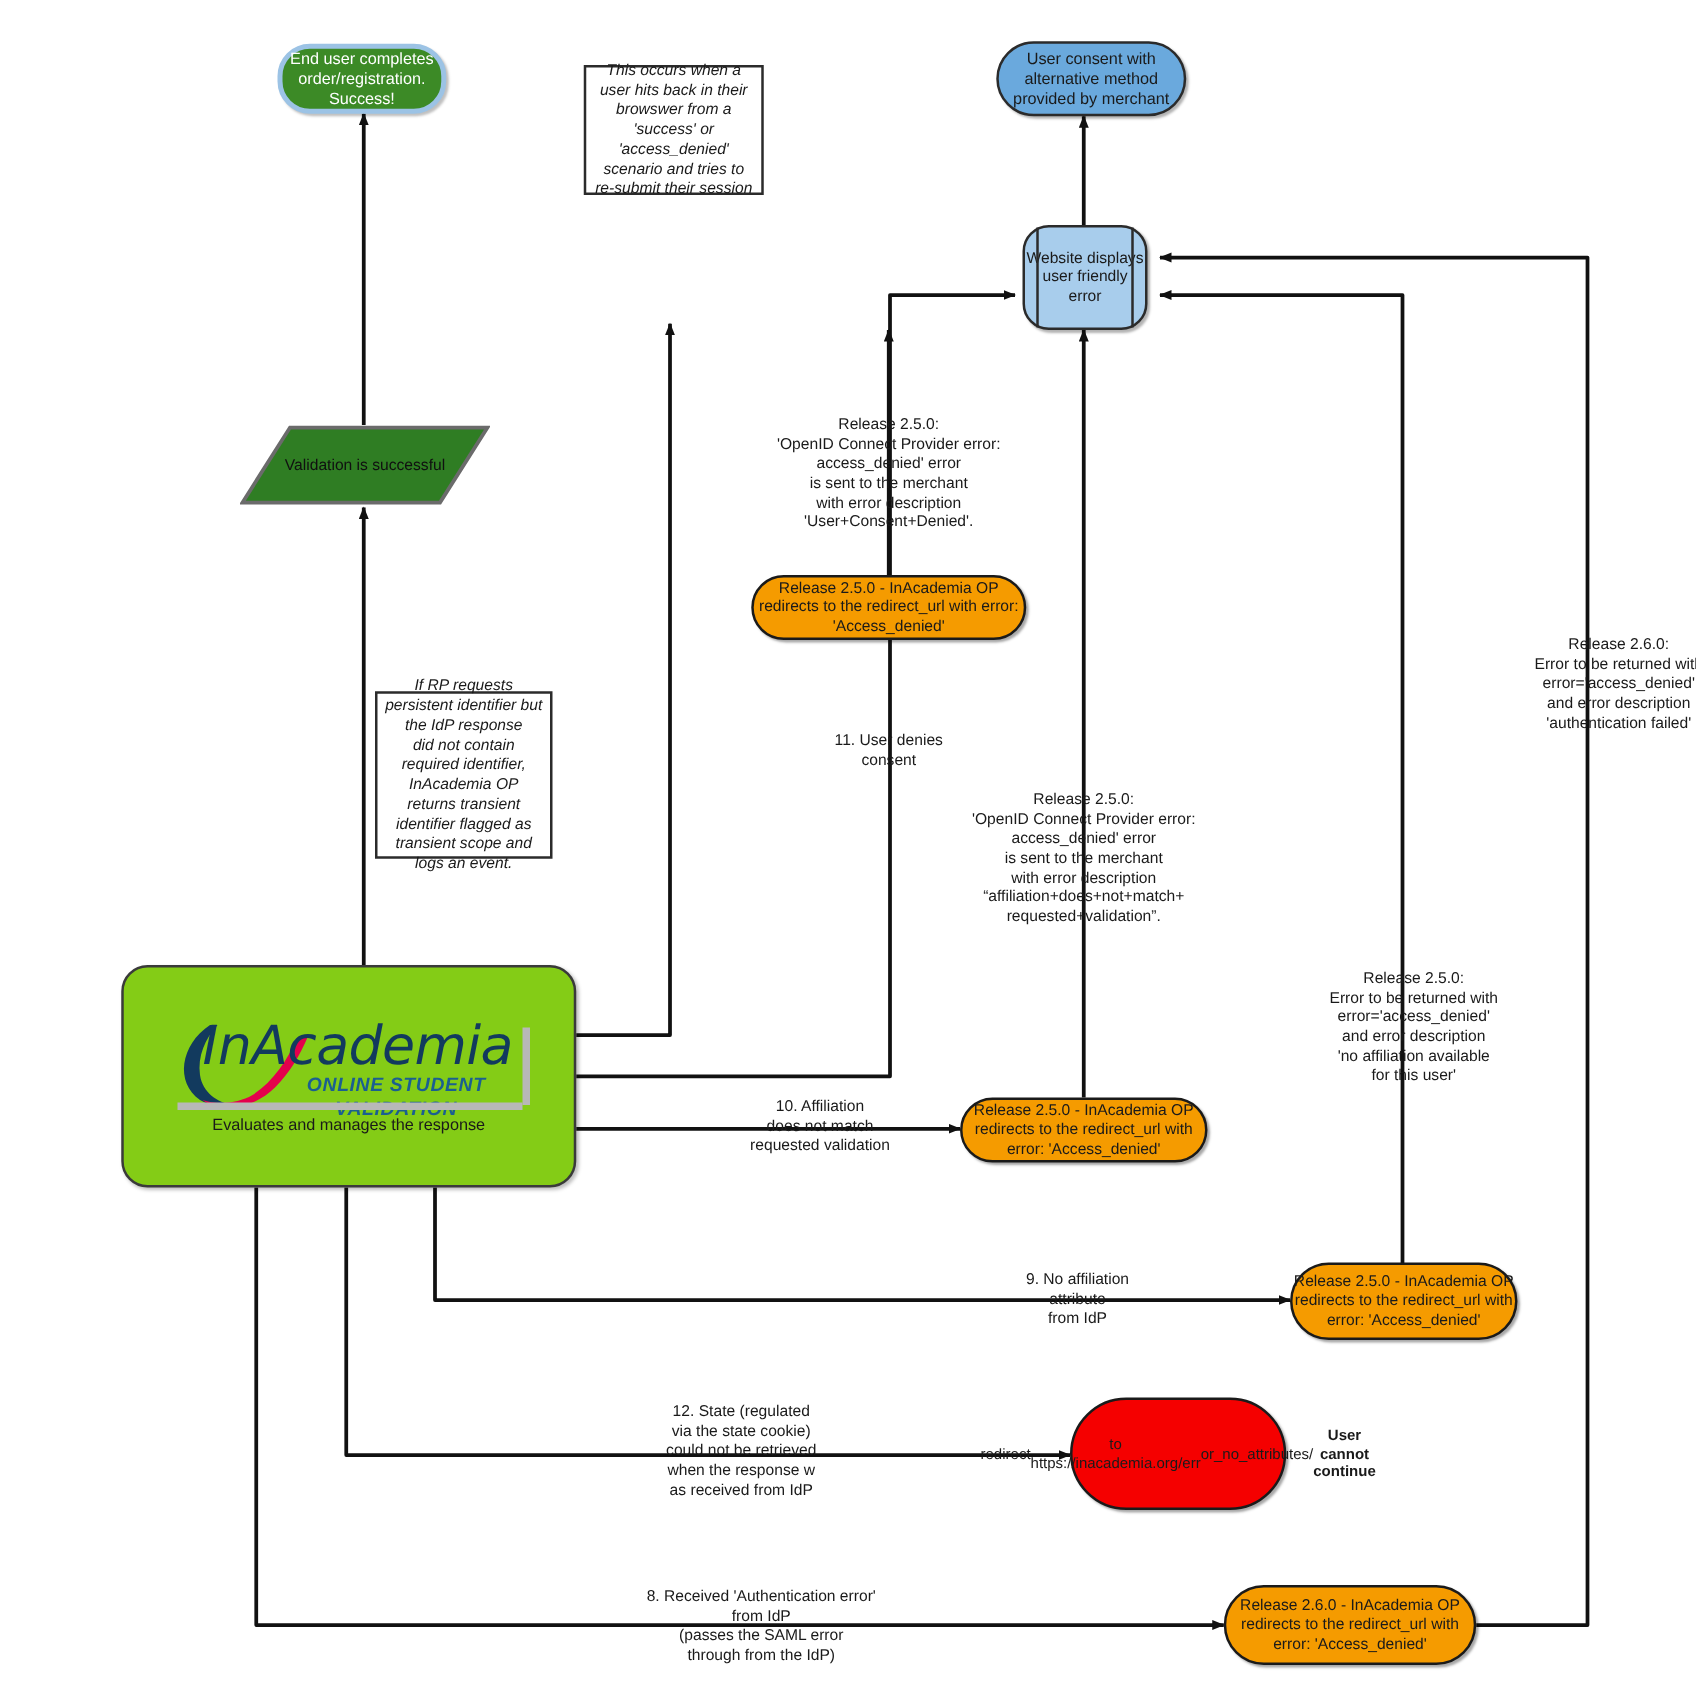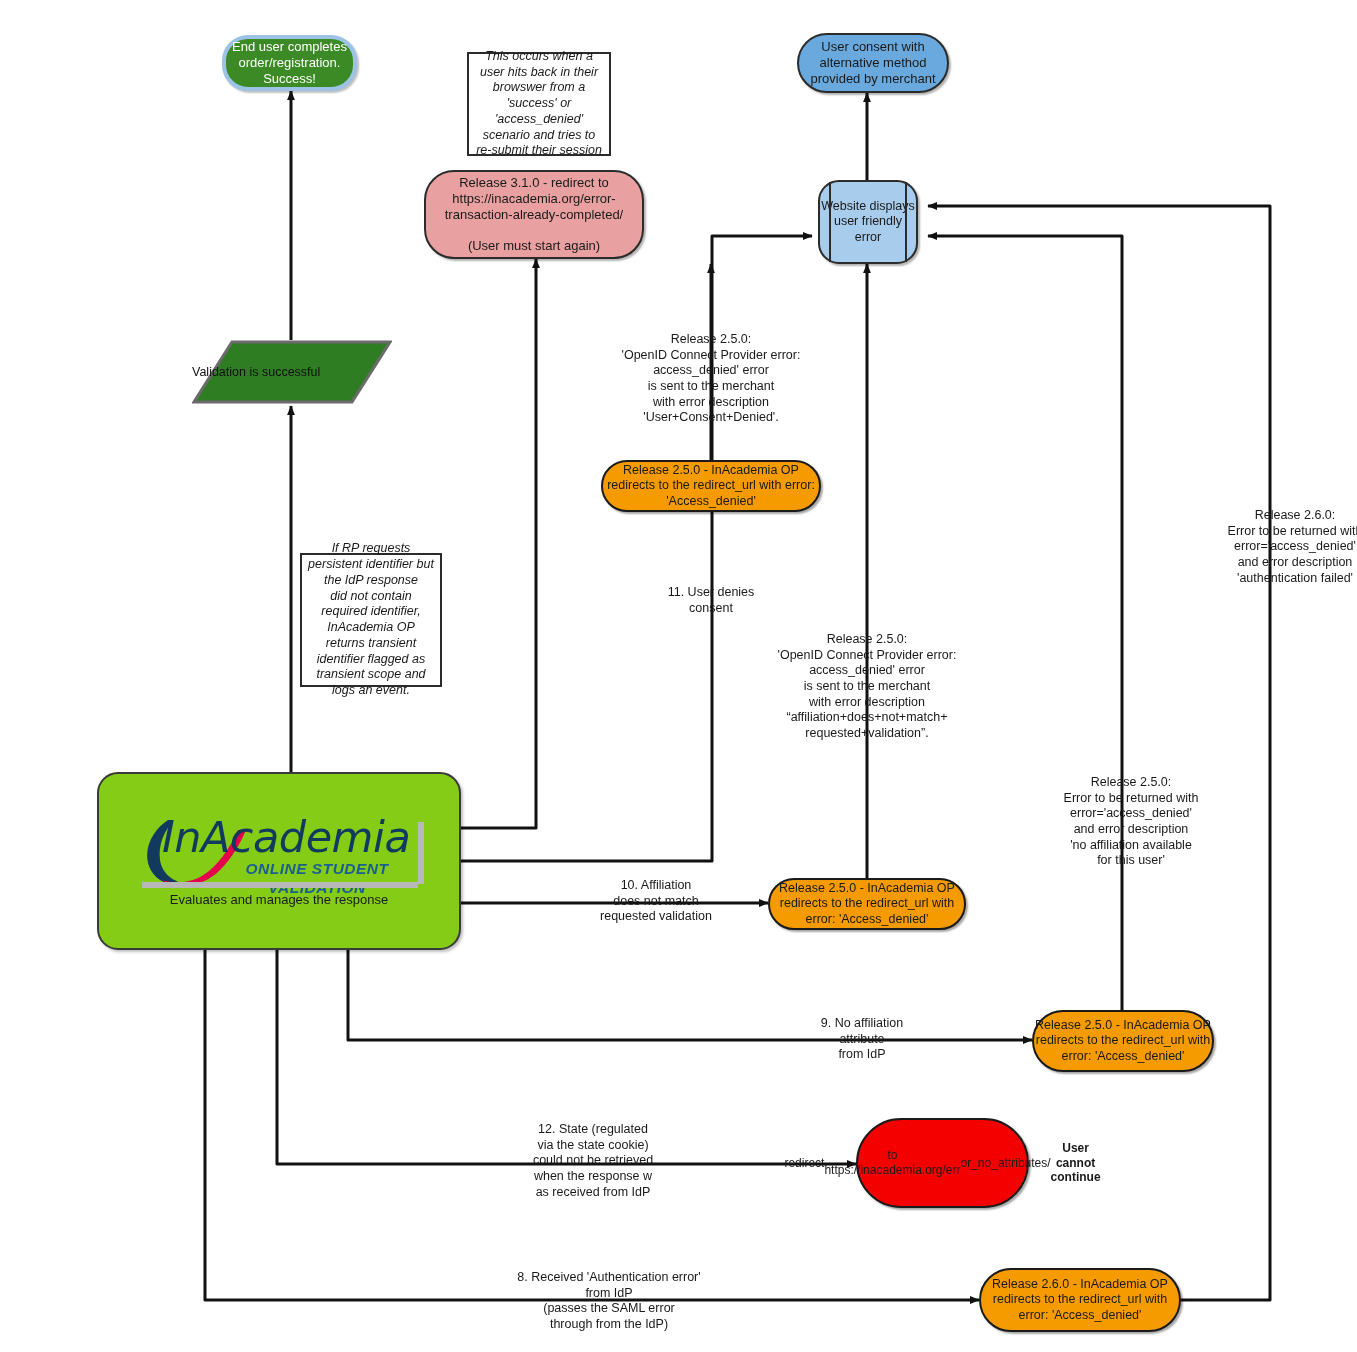--- a/index.html
+++ b/index.html
@@ -83,37 +83,32 @@
   </div>
 
   <div class="note" style="left:467px;top:52px;width:144px;height:104px;">
     <span>This occurs when a user hits back in their browswer from a 'success' or 'access_denied' scenario and tries to re-submit their session</span>
   </div>
 
   <div class="node terminator-blue" style="left:797px;top:33px;width:152px;height:60px;">
     <span>User consent with alternative method provided by merchant</span>
   </div>
 
-  <div class="node pink" style="left:424px;top:170px;width:220px;height:89px;">
-    <span class="multi">Release 3.1.0 - redirect to https://inacademia.org/error-transaction-already-completed/
-
-(User must start again)</span>
-  </div>
 
   <div class="node process" style="left:818px;top:180px;width:100px;height:84px;">
     <span class="bar" style="left:9px;"></span>
     <span class="bar" style="right:9px;"></span>
     <span>Website displays user friendly error</span>
   </div>
 
   <div style="position:absolute;left:192px;top:340px;width:200px;height:66px;">
     <svg width="200" height="66" style="position:absolute;left:0;top:0;">
       <polygon points="40,2 198,2 160,62 2,62" fill="#2f7d23" stroke="#6b6b6b" stroke-width="3"></polygon>
     </svg>
-    <div style="position:absolute;left:0;top:0;width:200px;height:66px;display:flex;align-items:center;
+    <div style="position:absolute;left:0;top:0;width:200px;height:66px;display:flex;align-items:center;justify-content:center;
                 text-align:center;font-size:12.5px;color:#101010;line-height:1.22;">
       <span class="multi">Validation is successful</span>
     </div>
   </div>
 
   <div class="lbl" style="left:592px;top:332px;width:238px;">
     <span class="multi">Release 2.5.0:
 'OpenID Connect Provider error:
 access_denied' error
 is sent to the merchant

